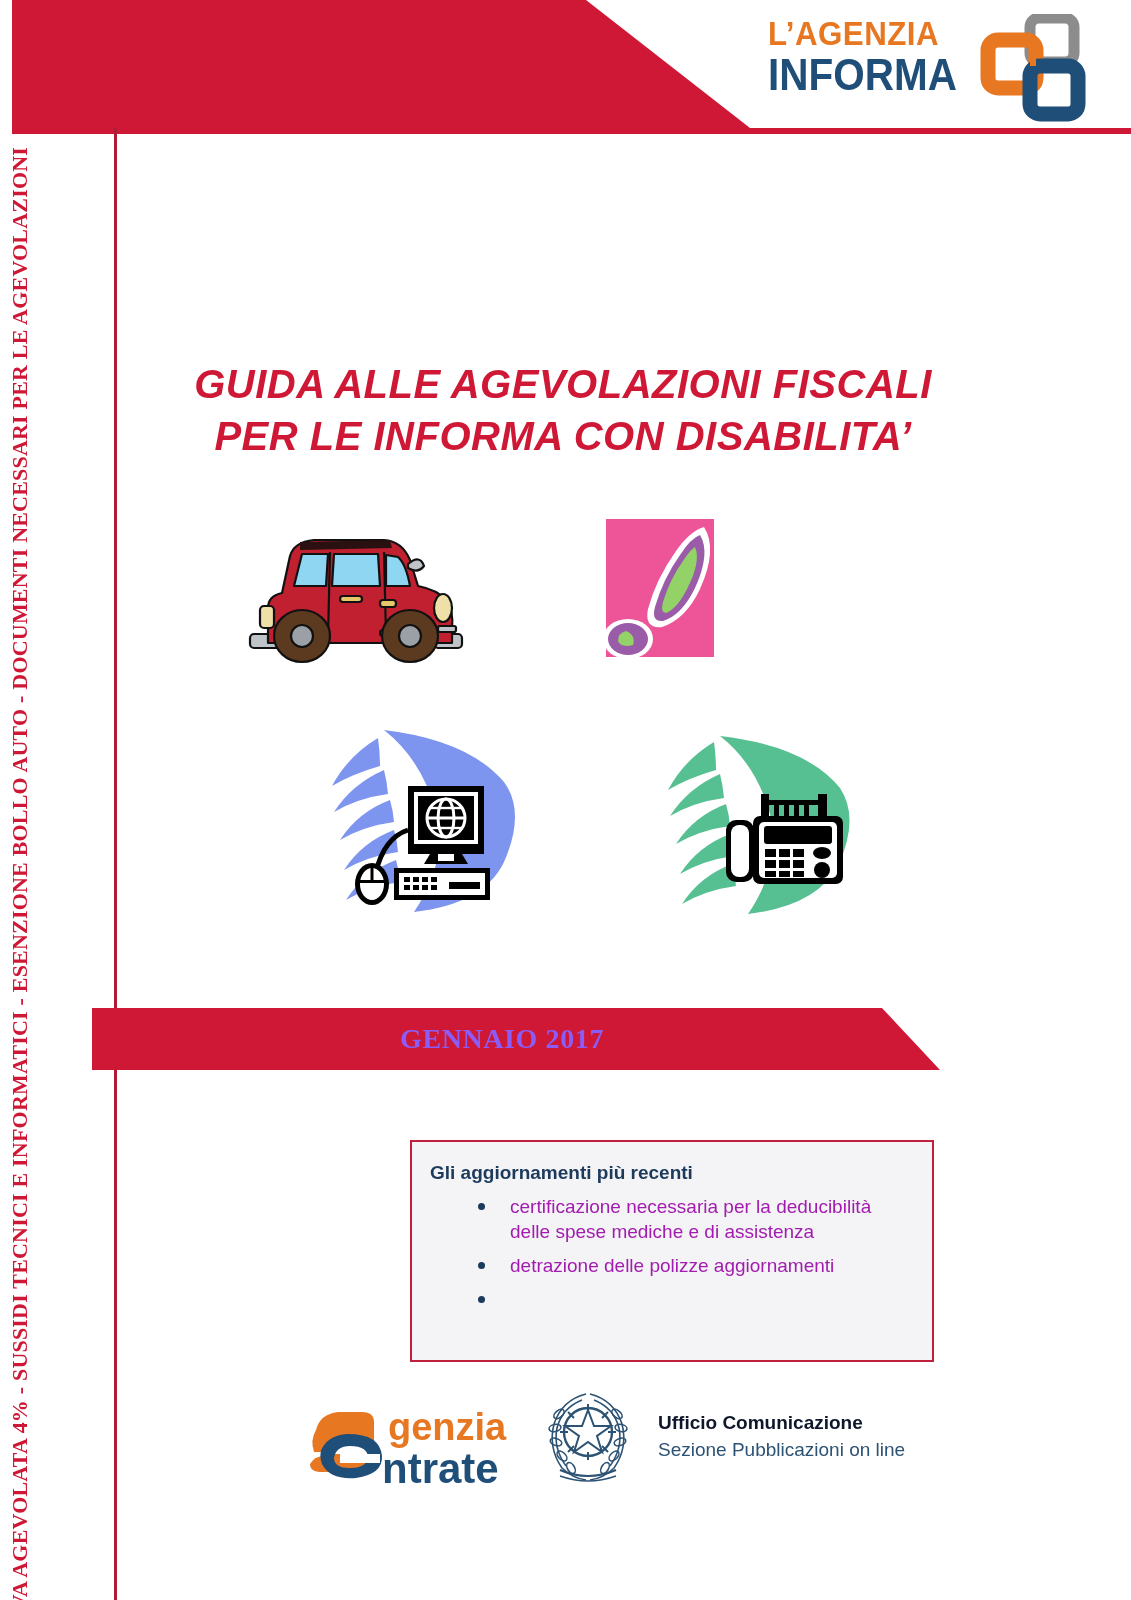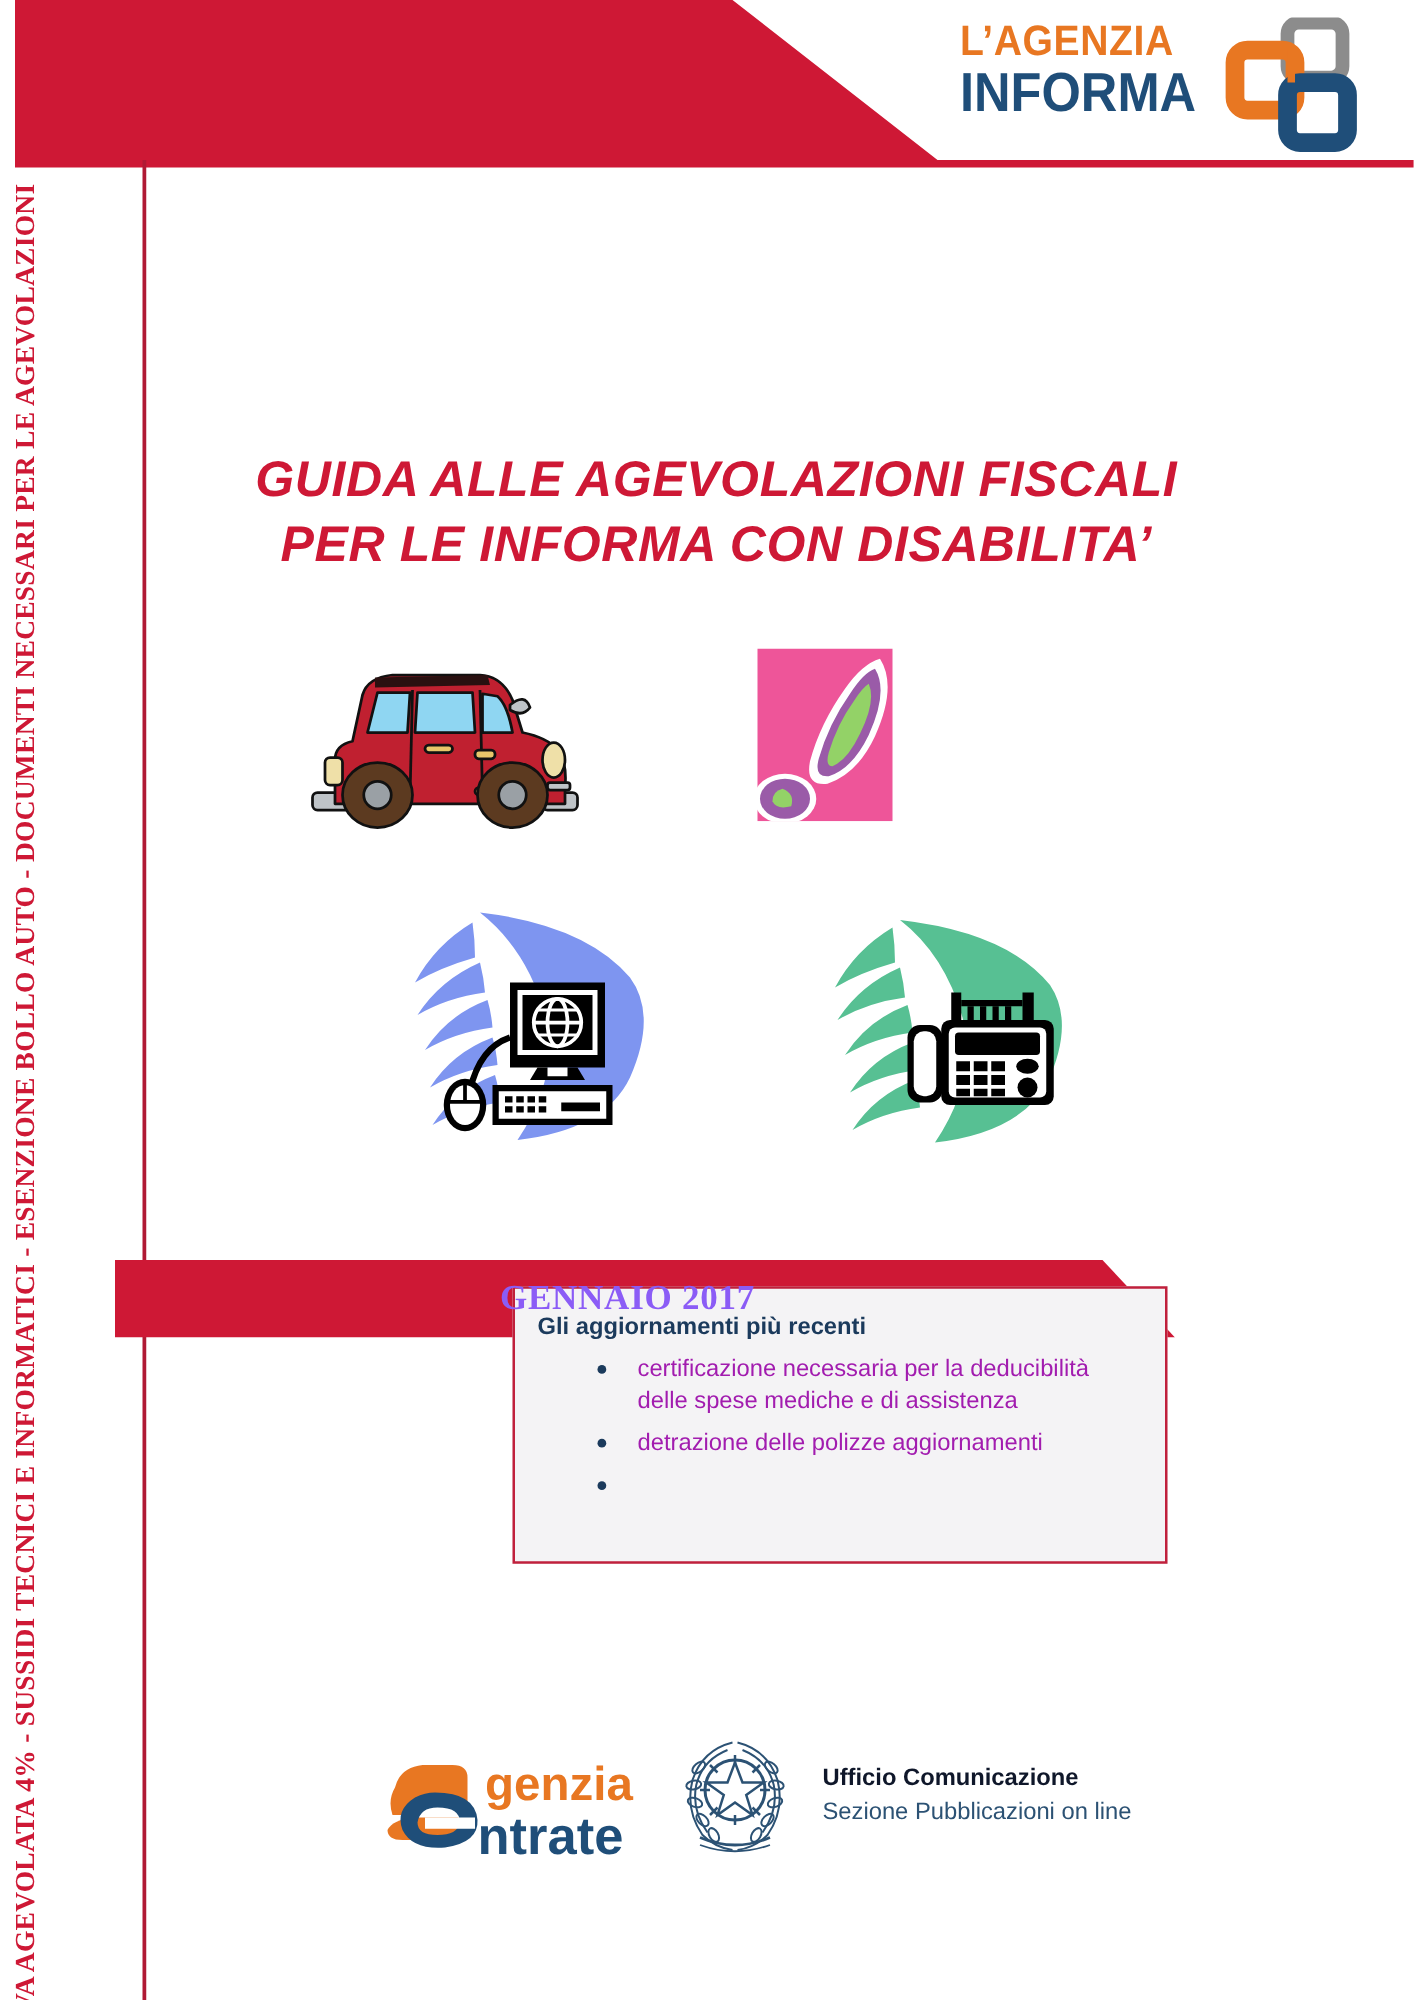--- a/index.html
+++ b/index.html
@@ -82,21 +82,21 @@
     font-family: "Liberation Serif", serif;
     font-weight: bold;
     font-size: 22px;
     letter-spacing: 0.2px;
     white-space: nowrap;
   }
 
   
   .title-block {
     position: absolute;
-    left: 158px;
+    left: 148px;
     top: 358px;
     width: 830px;
     text-align: center;
     color: #CE1835;
     font-family: "Liberation Sans", sans-serif;
     font-weight: bold;
     font-style: italic;
     font-size: 40px;
     line-height: 52px;
     letter-spacing: 0.5px;
@@ -130,21 +130,21 @@
     font-weight: bold;
     font-size: 28px;
     letter-spacing: 0.6px;
     z-index: 2;
   }
 
   
   .info-box {
     position: absolute;
     left: 410px;
-    top: 1029px;
+    top: 1140px;
     width: 524px;
     height: 222px;
     background: #F4F3F5;
     border: 2px solid #C0203C;
     box-sizing: border-box;
     padding: 20px 16px 16px 18px;
   }
   .info-title {
     color: #1B3A5C;
     font-family: "Liberation Sans", sans-serif;

